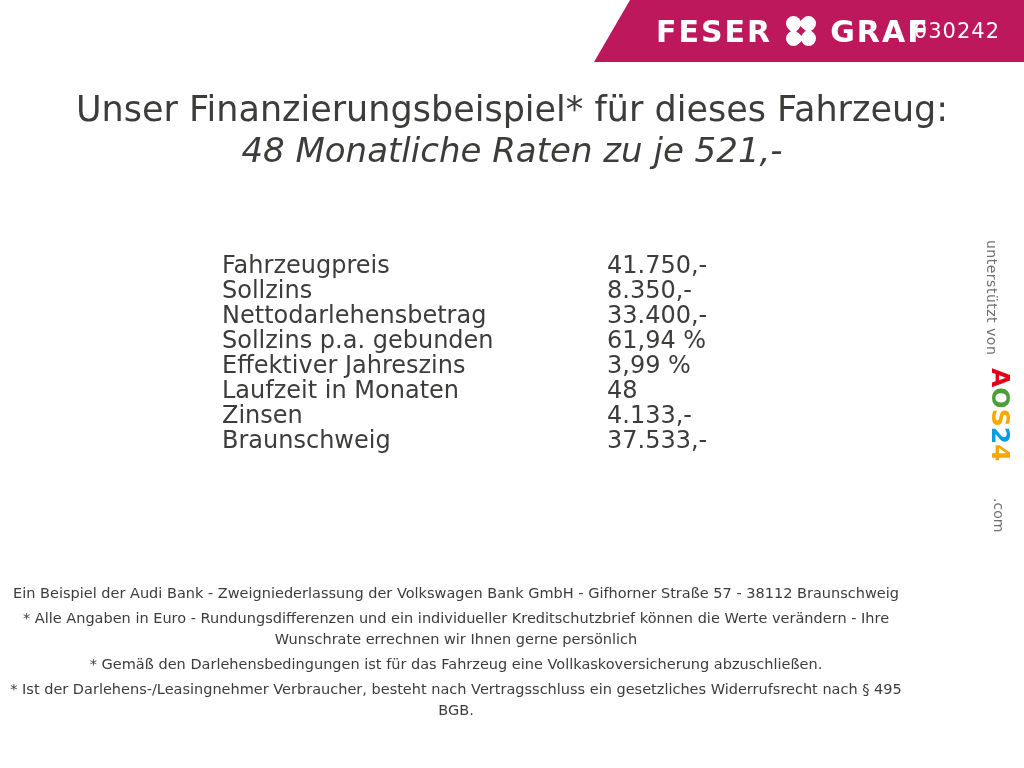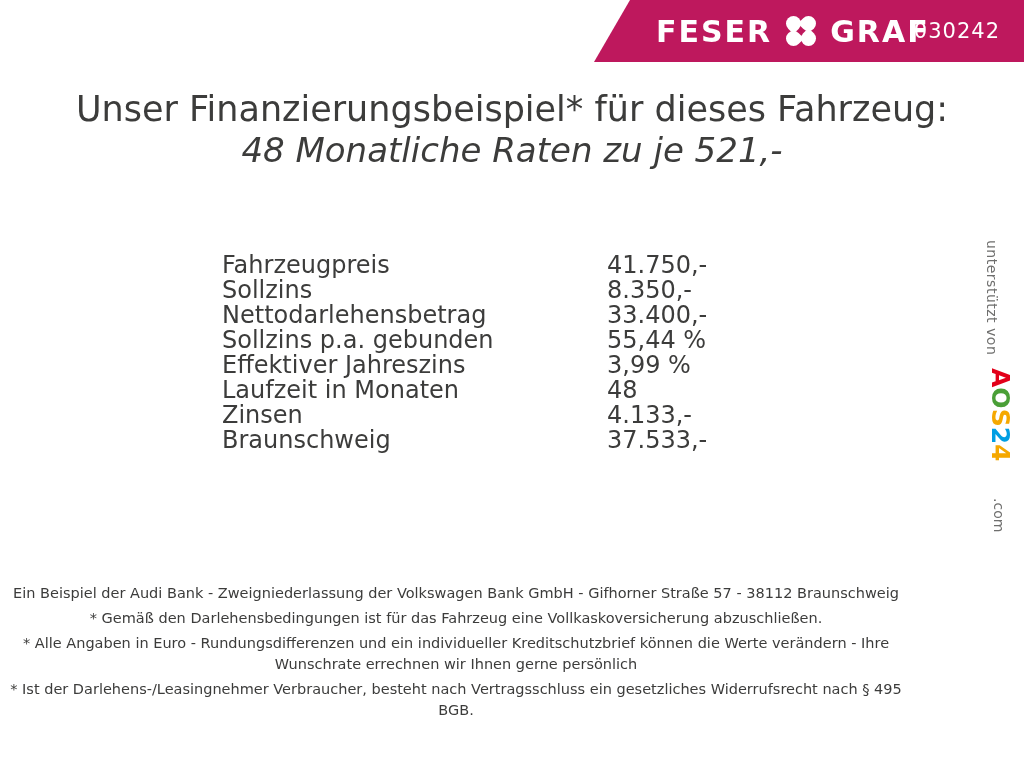--- a/index.html
+++ b/index.html
@@ -217,21 +217,21 @@
     <tr>
       <td class="label">Sollzins</td>
       <td class="value">8.350,-</td>
     </tr>
     <tr>
       <td class="label">Nettodarlehensbetrag</td>
       <td class="value">33.400,-</td>
     </tr>
     <tr>
       <td class="label">Sollzins p.a. gebunden</td>
-      <td class="value">55,44 %</td>
+      <td class="value">61,94 %</td>
     </tr>
     <tr>
       <td class="label">Effektiver Jahreszins</td>
       <td class="value">3,99 %</td>
     </tr>
     <tr>
       <td class="label">Laufzeit in Monaten</td>
       <td class="value">48</td>
     </tr>
     <tr>
@@ -248,16 +248,16 @@
 <div class="side-note">
   <div class="side-note-text">unterstützt von</div>
   <div class="side-logo">
     <span class="c1">A</span><span class="c2">O</span><span class="c3">S</span><span class="c4">2</span><span class="c5">4</span>
   </div>
   <div class="side-dom">.com</div>
 </div>
 
 <div class="footnotes">
   <p>Ein Beispiel der Audi Bank - Zweigniederlassung der Volkswagen Bank GmbH - Gifhorner Straße 57 - 38112 Braunschweig</p>
+  <p>* Alle Angaben in Euro - Rundungsdifferenzen und ein individueller Kreditschutzbrief können die Werte verändern - Ihre Wunschrate errechnen wir Ihnen gerne persönlich</p>
   <p>* Gemäß den Darlehensbedingungen ist für das Fahrzeug eine Vollkaskoversicherung abzuschließen.</p>
-  <p>* Alle Angaben in Euro - Rundungsdifferenzen und ein individueller Kreditschutzbrief können die Werte verändern - Ihre Wunschrate errechnen wir Ihnen gerne persönlich</p>
   <p>* Ist der Darlehens-/Leasingnehmer Verbraucher, besteht nach Vertragsschluss ein gesetzliches Widerrufsrecht nach § 495 BGB.</p>
 </div>
 
 </body></html>

